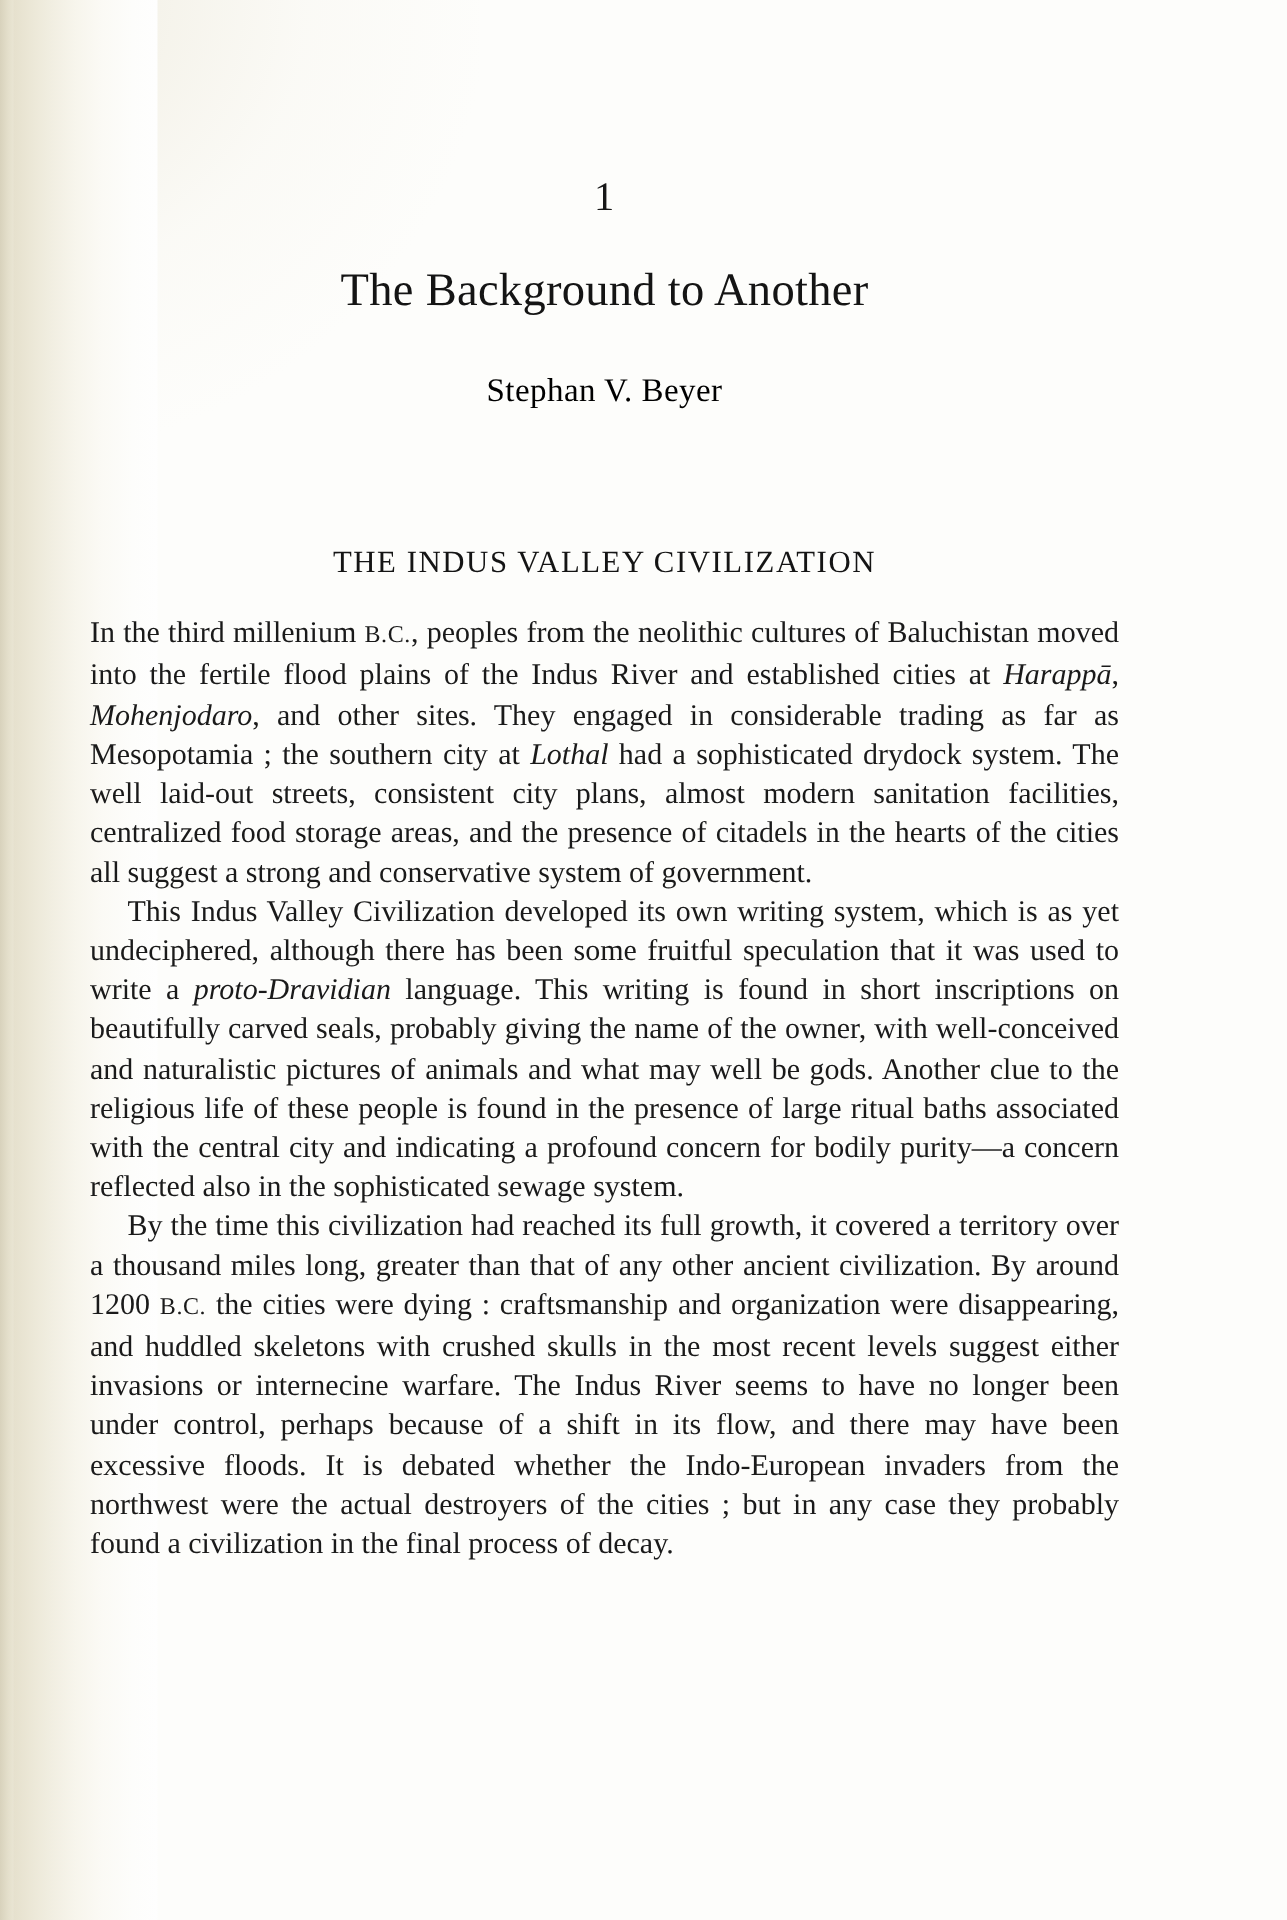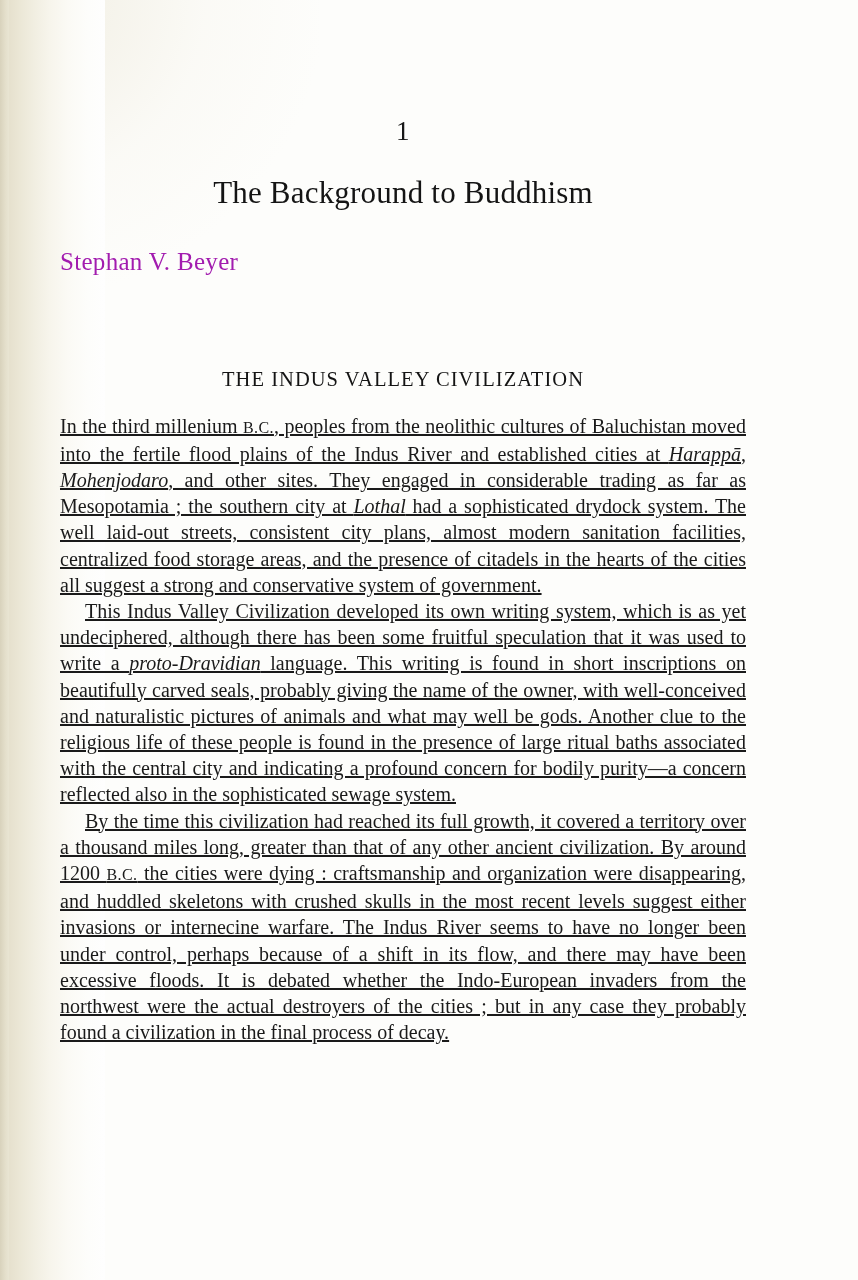--- a/index.html
+++ b/index.html
@@ -82,25 +82,26 @@
   .chapter-title {
     text-align: center;
     font-size: 31px;
     line-height: 1.1;
     margin-top: 31px;
     letter-spacing: 0.2px;
     font-weight: normal;
     color: #141414;
   }
   .chapter-author {
-    font-size: 25px;
+    text-align: center;
+    font-size: 22px;
     line-height: 1.1;
     margin-top: 38px;
     letter-spacing: 0.3px;
-    color: #a21caf;
+    color: #000000;
   }
 
   
   .section-heading {
     text-align: center;
     font-size: 20.5px;
     letter-spacing: 1.05px;
     margin-top: 92px;
     font-weight: normal;
     color: #141414;
@@ -112,21 +113,20 @@
   }
   .para {
     font-size: 20px;
     line-height: 26.2px;
     text-align: justify;
     text-justify: inter-word;
     margin: 0;
     color: #1a1a1a;
     -webkit-hyphens: none;
     hyphens: none;
-    text-decoration: underline;
   }
   .para + .para {
     text-indent: 25px;
   }
   .para i, .para em {
     font-style: italic;
   }
   .smallcaps {
     font-size: 0.80em;
     letter-spacing: 0.4px;
@@ -138,21 +138,21 @@
 <div class="page">
 
   <div class="corner-warm"></div>
   <div class="gutter-shadow"></div>
   <div class="gutter-edge"></div>
 
   <div class="content">
 
     <div class="chapter-number">1</div>
 
-    <h1 class="chapter-title">The Background to Buddhism</h1>
+    <h1 class="chapter-title">The Background to Another</h1>
 
     <div class="chapter-author">Stephan V. Beyer</div>
 
     <h2 class="section-heading">THE INDUS VALLEY CIVILIZATION</h2>
 
     <div class="body-text">
         <p class="para">In the third millenium <span class="smallcaps">B.C.</span>, peoples from the neolithic cultures of Baluchistan moved into the fertile flood plains of the Indus River and established cities at <i>Harappā</i>, <i>Mohenjodaro</i>, and other sites. They engaged in considerable trading as far as Mesopotamia ; the southern city at <i>Lothal</i> had a sophisticated drydock system. The well laid-out streets, consistent city plans, almost modern sanitation facilities, centralized food storage areas, and the presence of citadels in the hearts of the cities all suggest a strong and conservative system of government.</p>
         <p class="para">This Indus Valley Civilization developed its own writing system, which is as yet undeciphered, although there has been some fruitful speculation that it was used to write a <i>proto-Dravidian</i> language. This writing is found in short inscriptions on beautifully carved seals, probably giving the name of the owner, with well-conceived and naturalistic pictures of animals and what may well be gods. Another clue to the religious life of these people is found in the presence of large ritual baths associated with the central city and indicating a profound concern for bodily purity—a concern reflected also in the sophisticated sewage system.</p>
         <p class="para">By the time this civilization had reached its full growth, it covered a territory over a thousand miles long, greater than that of any other ancient civilization. By around 1200 <span class="smallcaps">B.C.</span> the cities were dying : craftsmanship and organization were disappearing, and huddled skeletons with crushed skulls in the most recent levels suggest either invasions or internecine warfare. The Indus River seems to have no longer been under control, perhaps because of a shift in its flow, and there may have been excessive floods. It is debated whether the Indo-European invaders from the northwest were the actual destroyers of the cities ; but in any case they probably found a civilization in the final process of decay.</p>
       </div>

